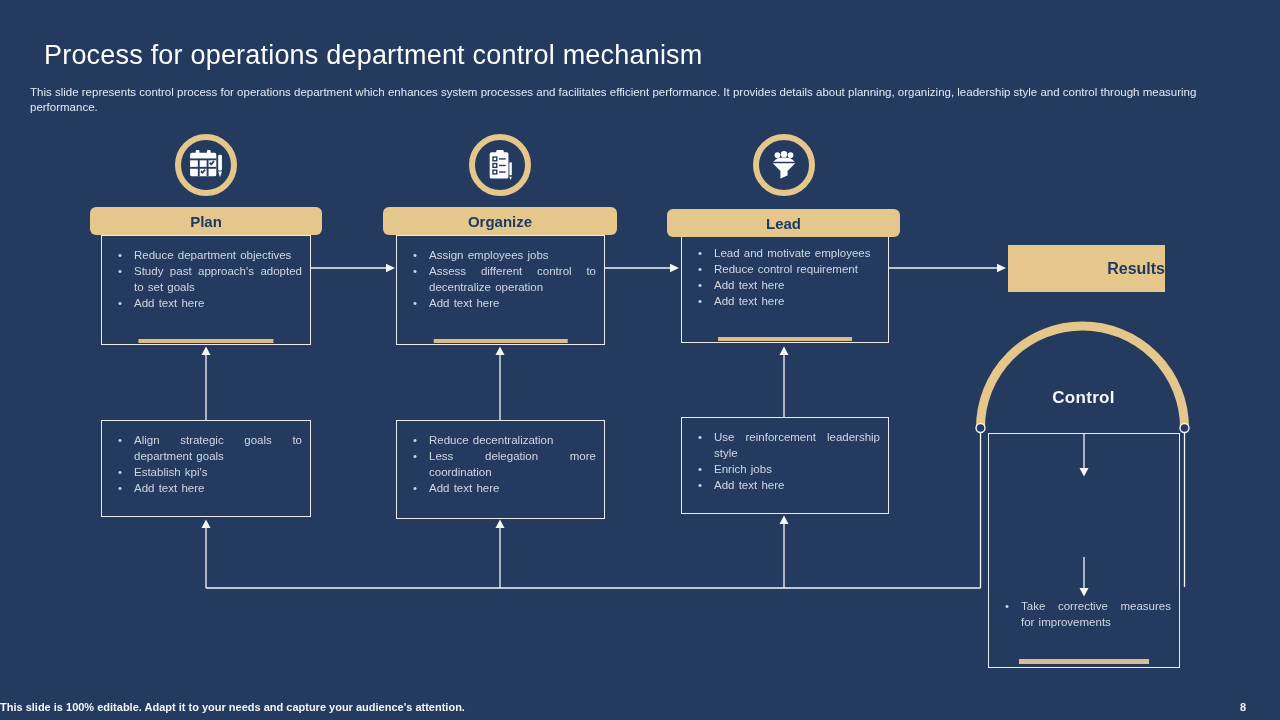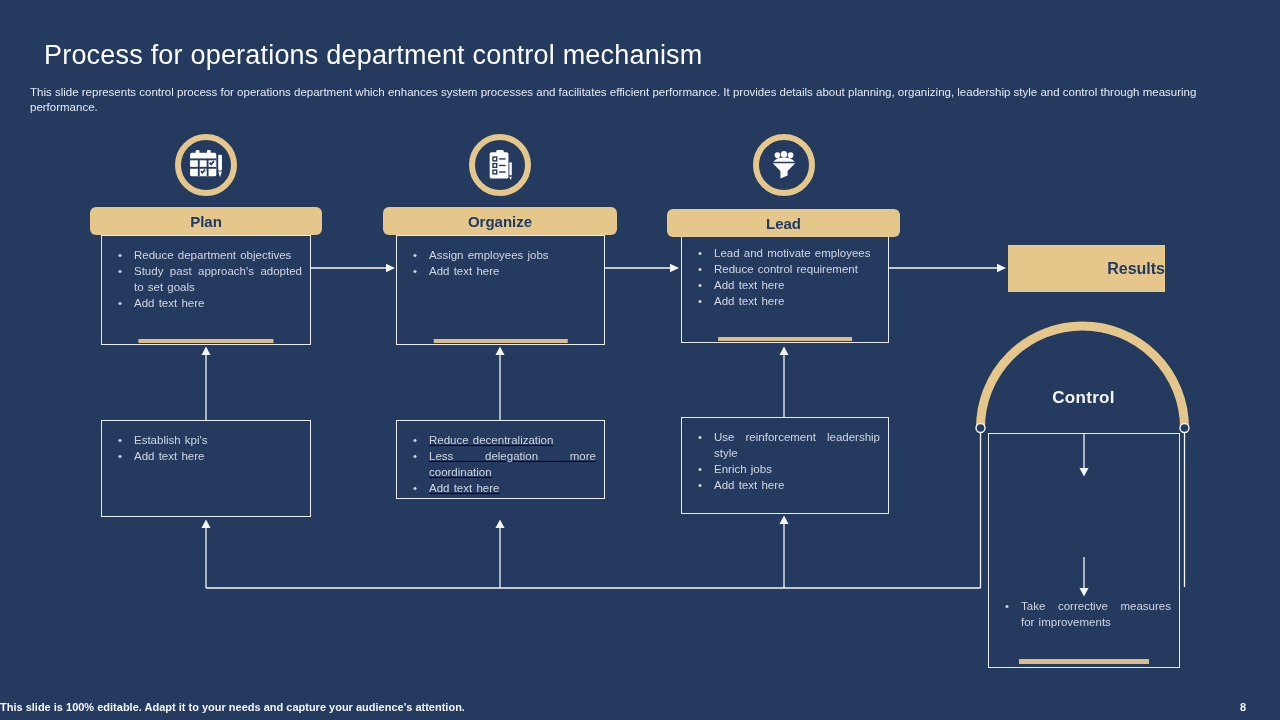--- a/index.html
+++ b/index.html
@@ -25,21 +25,21 @@
   .pill-plan { left:90px; top:207px; width:232px; }
   .pill-organize { left:383px; top:207px; width:234px; }
   .pill-lead { left:667px; top:209px; width:233px; }
 
   
   .box { position:absolute; border:1px solid #E9EDF3; box-sizing:border-box; }
   .box-plan-top { left:101px; top:235px; width:210px; height:110px; }
   .box-org-top  { left:396px; top:235px; width:209px; height:110px; }
   .box-lead-top { left:681px; top:233px; width:208px; height:110px; }
   .box-plan-bot { left:101px; top:420px; width:210px; height:97px; }
-  .box-org-bot  { left:396px; top:420px; width:209px; height:79px;text-decoration:underline; }
+  .box-org-bot  { left:396px; top:420px; width:209px; height:99px; }
   .box-lead-bot { left:681px; top:417px; width:208px; height:97px; }
 
   .box ul { margin:0; padding:11px 8px 0 4px; list-style:none; }
   .box li { position:relative; padding-left:28px; font-size:11.5px; line-height:16px;
             color:#CFD7E4; text-align:justify; text-align-last:left; word-spacing:1px; }
   .box li::before { content:"\2022"; position:absolute; left:12px; top:0; color:#CFD7E4; }
 
   .tan-underline { position:absolute; bottom:1px; left:50%; transform:translateX(-50%);
                    width:65%; height:4px; background:#D9BE8C; }
 
@@ -181,36 +181,38 @@
     <ul>
       <li>Reduce department objectives</li>
       <li>Study past approach's adopted to set goals</li>
       <li>Add text here</li>
     </ul>
     <div class="tan-underline"></div>
   </div>
   <div class="box box-org-top">
     <ul>
       <li>Assign employees jobs</li>
+      <li>Assess different control to decentralize operation</li>
       <li>Add text here</li>
     </ul>
     <div class="tan-underline"></div>
   </div>
   <div class="box box-lead-top">
     <ul>
       <li>Lead and motivate employees</li>
       <li>Reduce control requirement</li>
       <li>Add text here</li>
       <li>Add text here</li>
     </ul>
     <div class="tan-underline"></div>
   </div>
 
   <div class="box box-plan-bot">
     <ul>
+      <li>Align strategic goals to department goals</li>
       <li>Establish kpi's</li>
       <li>Add text here</li>
     </ul>
   </div>
   <div class="box box-org-bot">
     <ul>
       <li>Reduce decentralization</li>
       <li>Less delegation more coordination</li>
       <li>Add text here</li>
     </ul>

